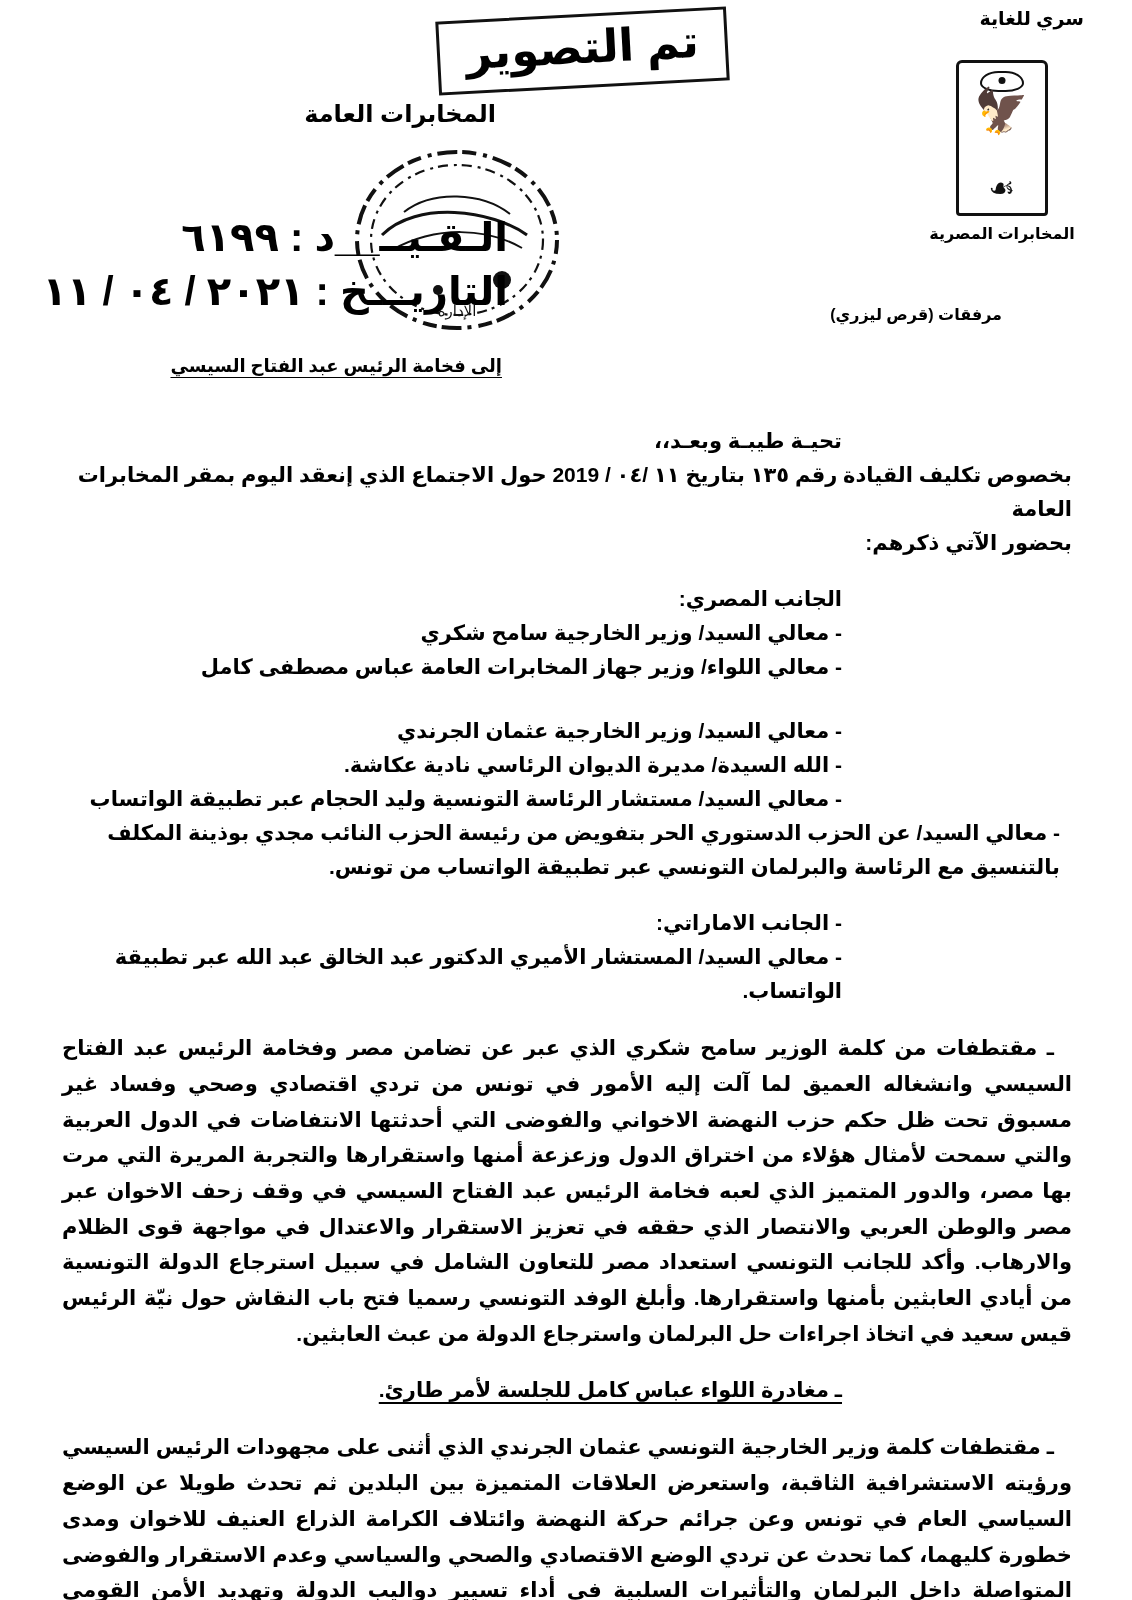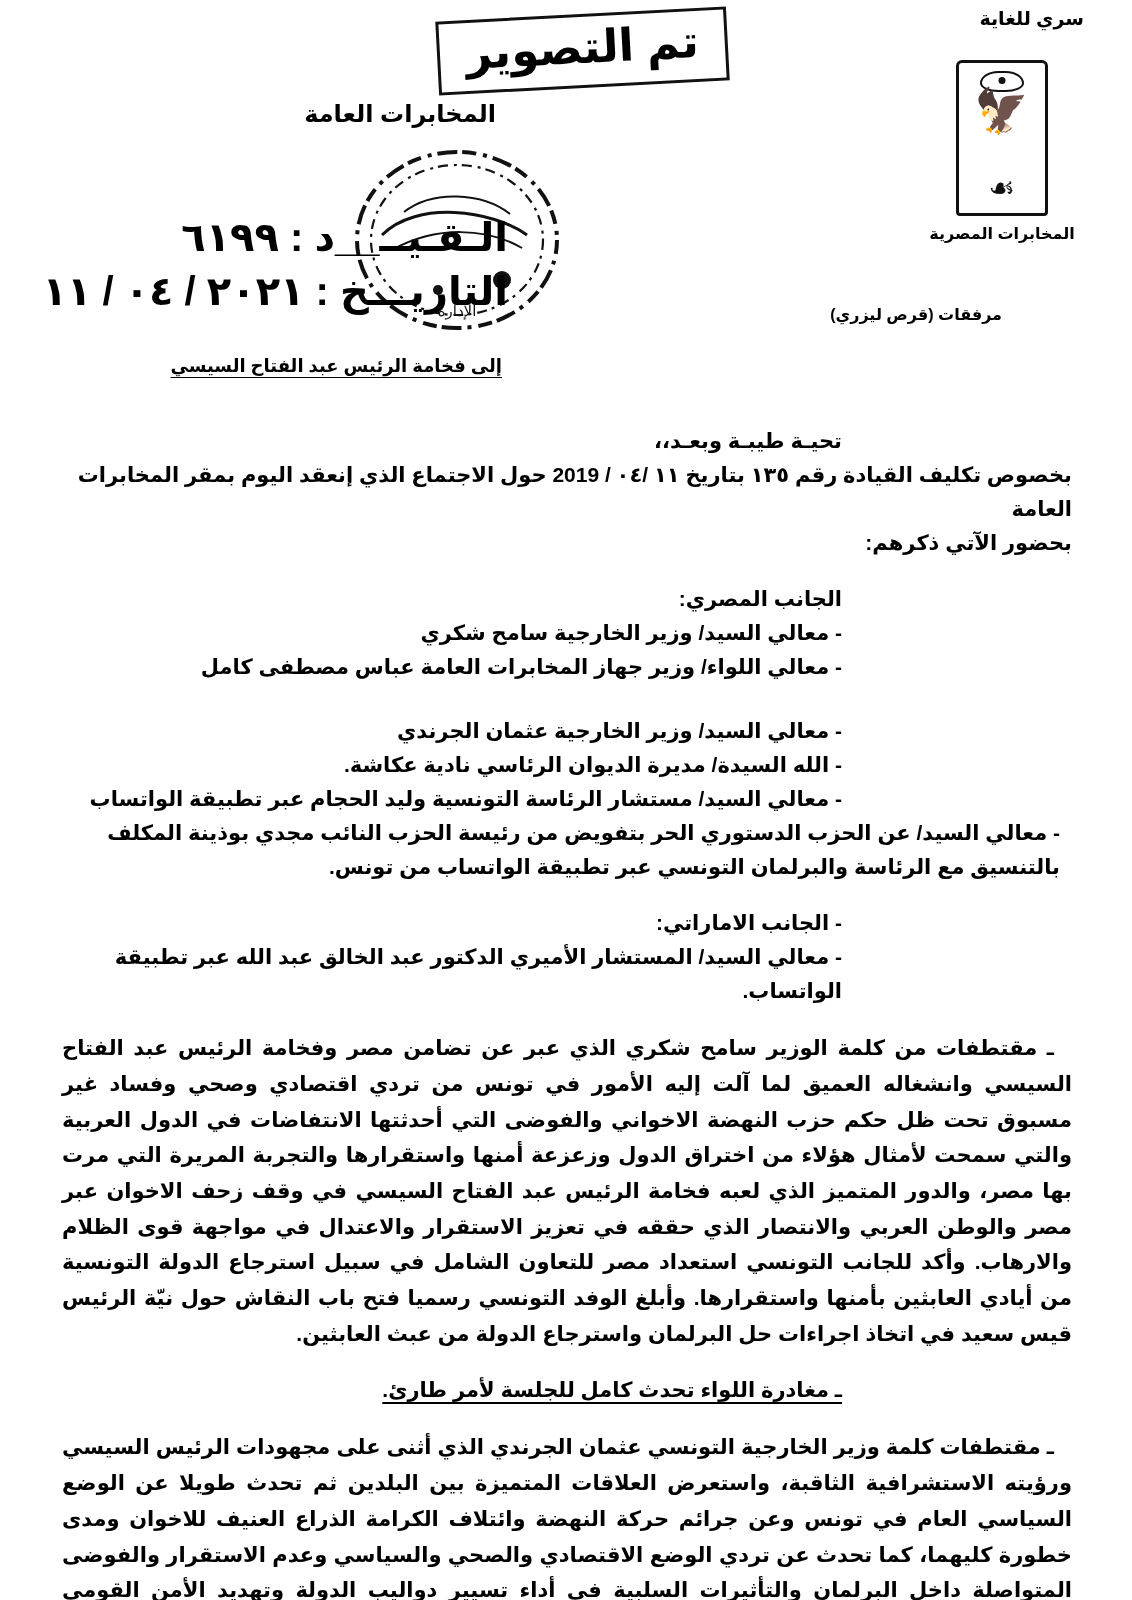--- a/index.html
+++ b/index.html
@@ -256,20 +256,20 @@
 
     <p class="center-ish">- الجانب الاماراتي:</p>
     <p class="indent-1 center-ish">- معالي السيد/ المستشار الأميري الدكتور عبد الخالق عبد الله عبر تطبيقة الواتساب.</p>
 
     <div class="gap-md"></div>
 
     <p class="just just-first">ـ مقتطفات من كلمة الوزير سامح شكري الذي عبر عن تضامن مصر وفخامة الرئيس عبد الفتاح السيسي وانشغاله العميق لما آلت إليه الأمور في تونس من تردي اقتصادي وصحي  وفساد غير مسبوق تحت ظل حكم حزب النهضة الاخواني والفوضى التي أحدثتها الانتفاضات في الدول العربية والتي سمحت لأمثال هؤلاء من اختراق الدول وزعزعة أمنها واستقرارها والتجربة المريرة التي مرت بها مصر، والدور المتميز الذي لعبه فخامة الرئيس عبد الفتاح السيسي في وقف زحف الاخوان عبر مصر والوطن العربي والانتصار الذي حققه في تعزيز الاستقرار والاعتدال في مواجهة قوى الظلام والارهاب. وأكد للجانب التونسي استعداد مصر للتعاون الشامل في سبيل استرجاع الدولة التونسية من أيادي العابثين بأمنها واستقرارها. وأبلغ الوفد التونسي رسميا فتح باب النقاش حول نيّة الرئيس قيس سعيد في اتخاذ اجراءات حل البرلمان واسترجاع الدولة من عبث العابثين.</p>
 
     <div class="gap-md"></div>
 
-    <p class="underline center-ish">ـ مغادرة اللواء تحدث كامل للجلسة لأمر طارئ.</p>
+    <p class="underline center-ish">ـ مغادرة اللواء عباس كامل للجلسة لأمر طارئ.</p>
 
     <div class="gap-md"></div>
 
     <p class="just just-first">ـ مقتطفات كلمة وزير الخارجية التونسي عثمان الجرندي الذي أثنى على مجهودات الرئيس السيسي ورؤيته الاستشرافية الثاقبة، واستعرض العلاقات المتميزة بين البلدين ثم تحدث طويلا عن الوضع السياسي العام في تونس وعن جرائم حركة النهضة وائتلاف الكرامة الذراع العنيف للاخوان ومدى خطورة كليهما، كما تحدث عن تردي الوضع الاقتصادي والصحي والسياسي وعدم الاستقرار والفوضى المتواصلة داخل البرلمان والتأثيرات السلبية في أداء تسيير دواليب الدولة وتهديد الأمن القومي الشيء الذي جعل تونس عرضة لعدة عمليات ارهابية. وأن الرئيس قيس سعيد قد ضاق ذرعا وعيل صبره ويستعد لفرض رؤيته السياسية وتفعيل اجراءات استثنائية عاجلة وأنه يأمل في التنسيق المتبادل والعمل سويا لانجاح الأمر المزمع تنفيذه.</p>
   </div>
 
 </div>
 
 </body></html>

